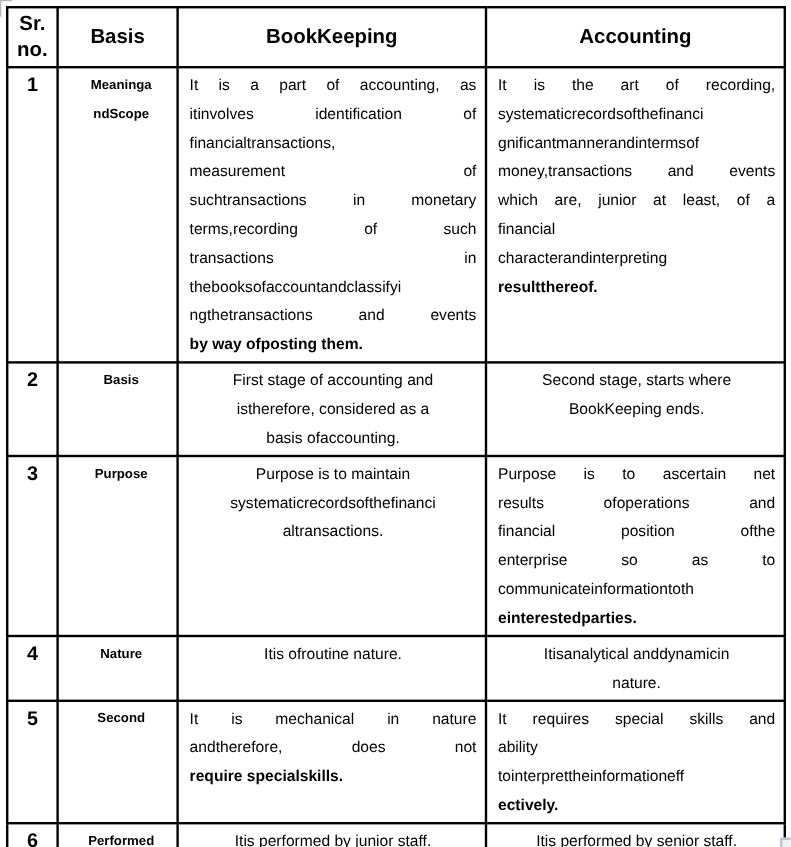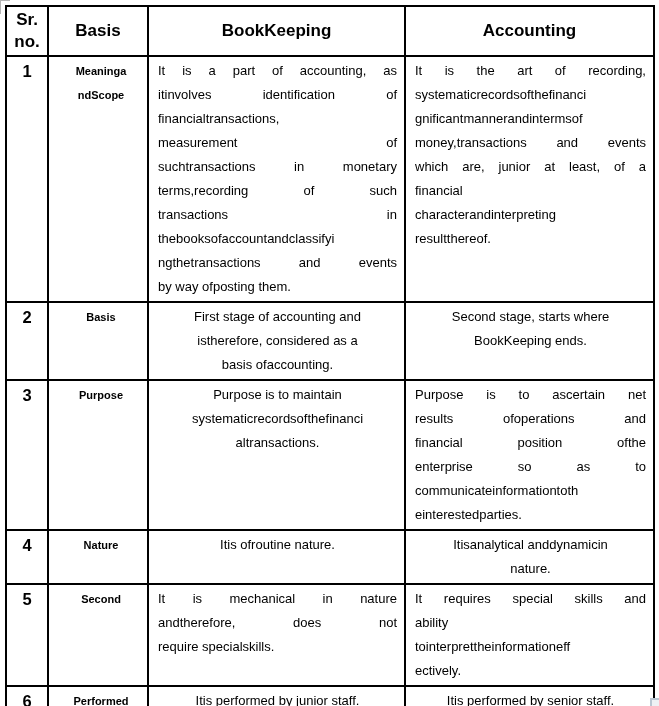--- a/index.html
+++ b/index.html
@@ -58,21 +58,21 @@
     line-height: 24px;
     padding: 2px 3px 2px 9px;
   }
   td.content {
     font-size: 13px;
     line-height: 24px;
     padding: 2px 7px 2px 9px;
   }
   .line { white-space: pre; text-align: center; }
   .justify .line { text-align: justify; text-align-last: justify; }
-  .justify .line:last-child { text-align-last: left; }
+  .justify .line:last-child { text-align-last: left; font-weight: bold; }
   .corner-tl {
     position: absolute;
     left: 0; top: 0;
     width: 9px; height: 13px;
     border-left: 1px solid var(--artifact-gray, #b5b5b5);
     border-top: 1px solid var(--artifact-gray, #b5b5b5);
   }
   .handle-br {
     position: absolute;
     left: 650px; top: 698px;

